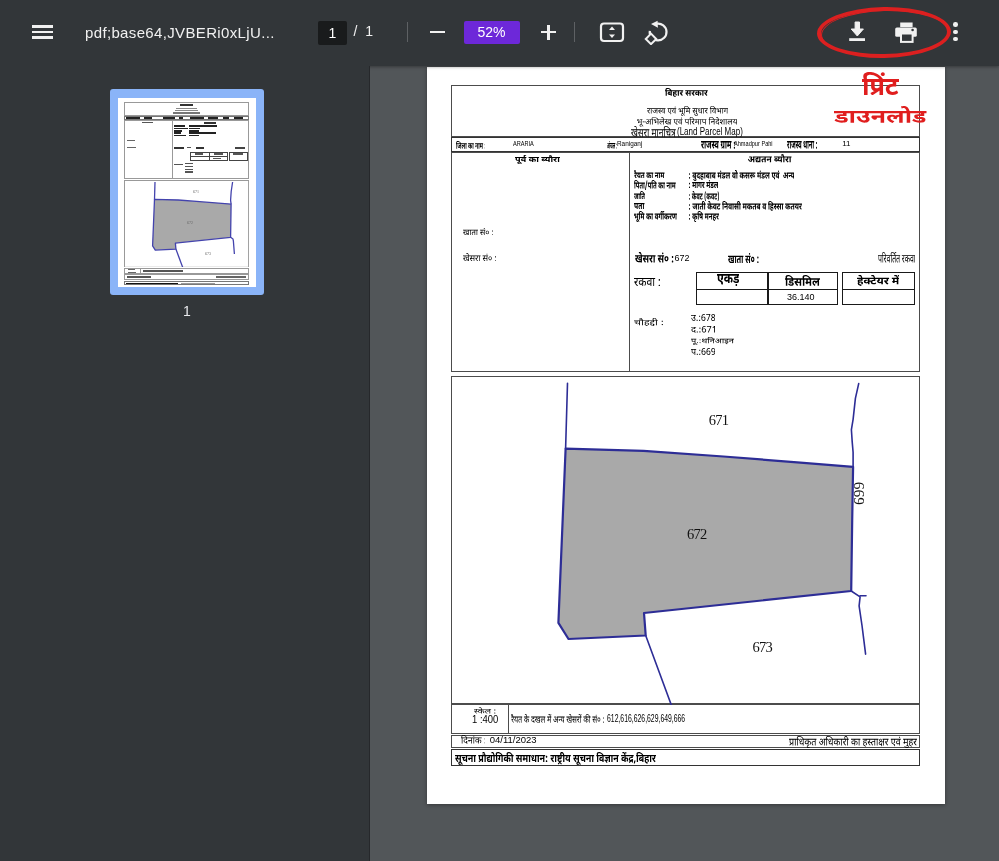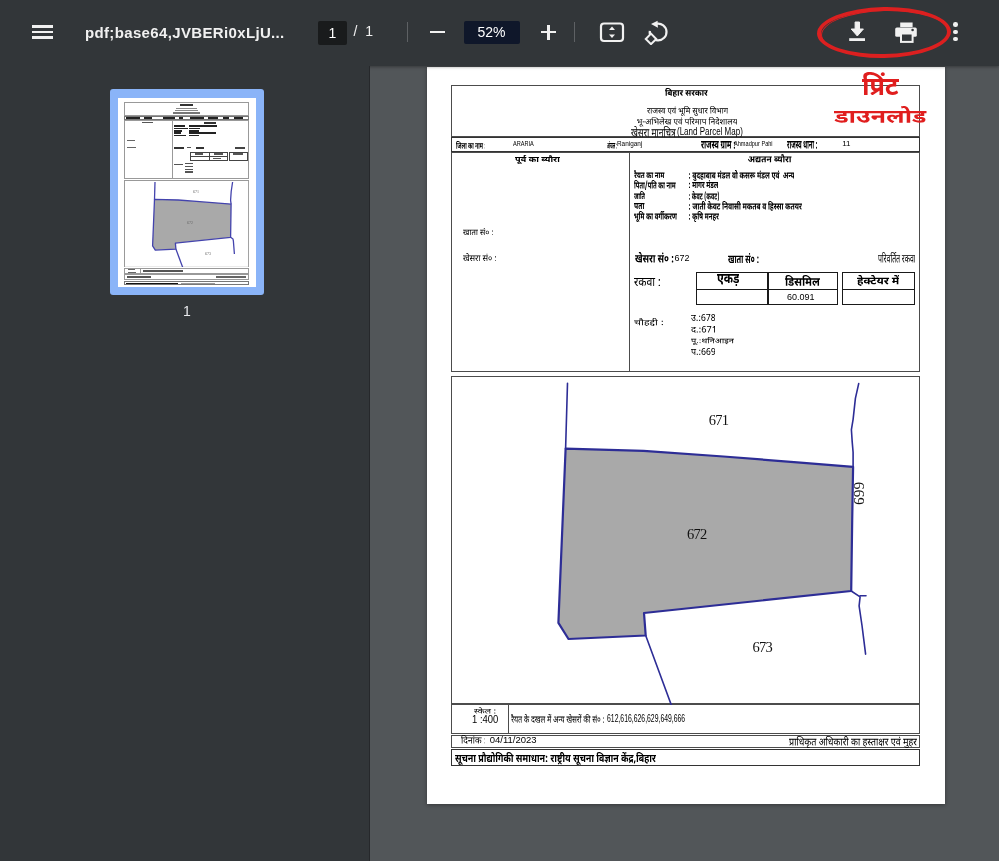--- a/index.html
+++ b/index.html
@@ -122,21 +122,21 @@
     <div class="abs" style="left:415px;top:221.5px;width:72.5px;height:1.6px;background:#1a1a1a"></div>
     <svg style="position:absolute;left:289.8px;top:207.0px" width="22.5" height="12.0" viewBox="10 37 202 83" preserveAspectRatio="none">
       <path d="M 72 49 L 64 49 L 64 62 C 64 65 64 68 63 71 C 62 73 60 75 58 76 C 55 78 53 79 49 80 L 43 69 C 45 68 46 68 47 67 C 48 66 49 65 49 64 C 50 62 50 61 50 59 L 50 49 L 31 49 L 31 66 C 31 68 31 69 31 71 C 31 72 32 73 32 74 C 33 75 34 76 35 77 C 36 77 37 78 39 79 L 51 84 C 54 86 57 88 59 89 C 60 91 62 92 62 94 C 63 96 64 98 64 100 C 64 101 63 103 63 105 C 62 107 61 109 59 111 L 46 106 C 47 105 47 104 48 103 C 48 102 48 101 48 100 C 48 99 48 98 48 97 C 47 96 47 96 46 95 C 44 94 43 93 41 92 L 31 88 C 28 86 25 85 23 83 C 21 81 19 79 18 77 C 17 74 17 71 17 67 L 17 49 L 10 49 L 10 37 L 72 37 Z M 72 49 M 155 49 L 123 49 L 123 67 L 122 64 C 123 62 125 61 127 61 C 129 60 131 60 134 60 C 139 60 143 61 146 64 C 149 67 151 71 151 77 C 151 80 150 83 149 86 C 148 90 146 93 143 97 L 131 90 C 133 88 134 86 135 84 C 136 82 137 79 137 77 C 137 75 136 73 135 72 C 134 71 133 71 131 71 C 129 71 128 71 126 72 C 124 73 123 75 122 76 L 123 74 L 123 100 L 109 100 L 109 81 L 113 84 C 111 85 110 87 108 88 C 106 89 104 89 102 90 C 100 90 98 91 95 91 C 91 91 88 90 84 88 C 81 87 79 85 77 82 C 75 80 74 76 74 72 C 74 67 76 62 80 59 C 84 56 89 55 96 55 C 98 55 100 55 101 55 C 103 55 104 55 106 56 L 105 67 C 104 66 103 66 101 66 C 100 66 99 66 98 66 C 95 66 93 67 91 68 C 89 69 88 71 88 73 C 88 75 89 77 91 78 C 92 79 94 79 96 79 C 99 79 102 78 105 77 C 107 75 109 73 110 71 L 109 79 L 109 49 L 71 49 L 71 37 L 155 37 Z M 155 49 M 186 80 C 184 80 182 80 180 81 C 179 81 177 81 175 82 C 172 80 169 78 166 75 C 164 73 163 70 163 66 C 163 62 164 59 167 57 C 170 55 174 54 179 54 L 189 54 L 189 49 L 153 49 L 153 37 L 212 37 L 212 49 L 203 49 L 203 64 L 182 64 C 180 64 179 64 178 65 C 177 65 177 66 177 67 C 177 68 177 69 177 70 C 178 70 178 71 179 71 C 180 71 182 71 184 70 C 186 70 188 70 190 70 C 196 70 200 71 203 74 C 206 77 208 80 208 84 C 208 87 207 90 205 92 C 204 95 202 97 198 98 C 195 99 191 100 185 100 C 179 100 174 99 169 97 C 164 96 159 93 155 89 L 161 79 C 165 83 169 85 172 87 C 176 89 180 89 184 89 C 187 89 190 89 191 88 C 193 87 193 86 193 85 C 193 83 193 82 192 81 C 191 81 189 80 186 80 Z M 176 113 C 176 111 177 109 178 108 C 180 106 181 106 184 106 C 186 106 187 106 189 108 C 190 109 191 111 191 113 C 191 115 190 117 189 118 C 187 120 186 120 184 120 C 181 120 180 120 178 118 C 177 117 176 115 176 113 Z M 176 113" fill="#000"></path>
     </svg>
     <svg style="position:absolute;left:358.0px;top:208.0px" width="35.0" height="11.0" viewBox="10 10 329 92" preserveAspectRatio="none">
       <path d="M 18 38 C 17 37 16 35 16 33 C 15 31 15 29 15 27 C 15 22 17 18 21 15 C 25 12 31 10 38 10 C 45 10 52 11 58 14 C 64 16 70 19 75 24 C 80 28 84 33 87 38 L 73 38 C 71 35 68 32 65 29 C 61 27 58 25 54 23 C 50 22 46 21 41 21 C 37 21 34 22 32 24 C 30 25 29 28 29 30 C 29 32 29 33 29 34 C 30 36 30 37 31 38 Z M 32 49 L 32 100 L 18 100 L 18 49 L 10 49 L 10 37 L 41 37 L 41 49 Z M 32 49 M 71 80 C 69 80 67 80 65 81 C 64 81 62 81 60 82 C 57 80 54 78 51 75 C 49 73 48 70 48 66 C 48 62 49 59 52 57 C 55 55 59 54 64 54 L 74 54 L 74 49 L 38 49 L 38 37 L 97 37 L 97 49 L 88 49 L 88 64 L 67 64 C 65 64 64 64 63 65 C 62 65 62 66 62 67 C 62 68 62 69 62 70 C 63 70 63 71 64 71 C 65 71 67 71 69 70 C 71 70 72 70 75 70 C 81 70 85 71 88 74 C 91 77 93 80 93 84 C 93 87 92 90 90 92 C 89 95 87 97 83 98 C 80 99 76 100 70 100 C 64 100 59 99 54 97 C 49 96 44 93 40 89 L 46 79 C 50 83 54 85 57 87 C 61 89 65 89 69 89 C 72 89 75 89 76 88 C 78 87 78 86 78 85 C 78 83 78 82 77 81 C 76 81 74 80 71 80 Z M 71 80 M 124 102 C 118 96 114 92 110 87 C 107 83 104 79 102 76 C 101 74 100 73 100 71 C 100 70 99 68 99 67 C 99 65 100 63 101 62 C 102 61 104 60 107 60 C 109 60 112 61 114 62 C 116 64 117 66 119 68 L 111 67 C 114 65 115 64 116 62 C 117 60 118 58 118 55 C 118 53 117 51 117 50 C 116 48 116 46 115 45 L 122 49 L 96 49 L 96 37 L 141 37 L 141 49 L 127 49 L 129 46 C 130 47 131 49 131 51 C 131 52 132 54 132 57 C 132 59 131 62 130 64 C 129 66 128 68 127 69 L 125 71 C 124 72 123 73 121 74 C 120 75 118 76 116 77 L 116 75 C 117 77 119 79 121 81 C 123 83 125 85 127 87 C 129 89 132 91 134 93 Z M 139 78 C 136 78 133 77 130 77 C 127 76 124 75 121 73 L 125 64 C 127 65 130 66 132 66 C 134 66 136 67 139 67 C 142 67 144 66 147 66 C 149 65 152 65 154 64 L 154 75 C 152 76 150 77 147 77 C 145 78 142 78 139 78 Z M 148 100 L 148 49 L 138 49 L 138 37 L 171 37 L 171 49 L 162 49 L 162 100 Z M 148 100 M 178 38 C 177 37 176 35 176 33 C 175 32 175 30 175 27 C 175 22 177 18 181 15 C 186 12 192 10 200 10 C 207 10 215 11 221 14 C 228 16 234 20 239 24 C 245 28 249 33 253 38 L 238 38 C 235 35 232 31 228 29 C 224 27 220 25 216 23 C 211 22 207 21 202 21 C 198 21 194 22 192 24 C 190 25 189 28 189 31 C 189 32 189 33 189 35 C 190 36 191 37 191 38 Z M 192 49 L 192 100 L 178 100 L 178 49 L 170 49 L 170 37 L 201 37 L 201 49 Z M 192 49 M 256 49 L 256 100 L 242 100 L 242 78 L 224 78 L 224 80 C 224 82 224 84 222 86 C 221 87 219 88 217 88 C 216 88 214 87 212 86 C 210 85 209 84 207 82 C 206 81 204 79 204 77 C 203 76 202 74 202 72 C 202 71 203 70 204 68 C 205 67 207 67 210 67 L 210 67 L 210 49 L 199 49 L 199 37 L 266 37 L 266 49 Z M 242 49 L 224 49 L 224 67 L 242 67 Z M 242 49 M 264 49 L 264 37 L 339 37 L 339 49 L 330 49 L 330 100 L 316 100 L 316 64 L 322 69 C 321 69 320 68 319 68 C 318 68 317 68 316 68 C 314 68 313 69 311 70 C 310 71 309 72 308 74 C 307 76 306 79 306 82 L 292 79 C 293 72 296 66 300 63 C 304 59 309 57 315 57 C 317 57 318 57 320 58 C 322 58 323 58 324 58 L 324 60 L 316 59 L 316 49 Z M 298 73 C 297 71 295 70 294 70 C 293 69 291 68 289 68 C 287 68 285 69 283 70 C 282 72 281 74 281 76 C 281 79 283 81 285 84 C 288 86 292 89 297 92 L 290 102 C 283 99 278 95 274 90 C 270 86 268 81 268 75 C 268 69 269 64 273 61 C 276 59 281 57 287 57 C 290 57 293 58 296 59 C 298 60 301 62 303 64 Z M 298 73" fill="#000"></path>
     </svg>
     <svg style="position:absolute;left:429.8px;top:207.5px" width="42.5" height="11.0" viewBox="10 10 371 106" preserveAspectRatio="none">
       <path d="M 24 80 C 21 78 19 76 18 74 C 16 72 15 69 15 67 C 15 63 17 60 20 58 C 23 55 27 54 33 54 L 45 54 L 45 49 L 10 49 L 10 37 L 68 37 L 68 49 L 59 49 L 59 65 L 35 65 C 33 65 31 65 30 66 C 30 67 29 68 29 69 C 29 70 30 71 30 72 C 31 73 32 74 34 75 Z M 45 95 C 46 94 47 93 48 91 C 49 90 49 89 49 88 C 49 86 49 85 47 84 C 46 83 44 83 40 83 C 37 83 34 83 32 85 C 30 86 29 88 29 90 C 29 92 30 94 32 96 C 33 97 36 99 39 100 C 42 102 46 103 51 105 L 46 116 C 39 114 33 112 29 109 C 24 107 21 104 19 101 C 17 98 16 94 16 90 C 16 86 17 83 19 80 C 21 77 24 75 28 74 C 32 72 36 72 41 72 C 46 72 51 73 54 74 C 57 75 59 77 61 80 C 62 82 63 85 63 88 C 63 90 62 93 61 95 C 60 97 58 99 56 101 Z M 45 95 M 46 38 C 45 35 44 32 43 30 C 42 27 41 26 40 25 C 39 23 38 23 37 22 C 36 22 35 21 33 21 C 32 21 31 22 30 22 C 28 22 27 22 26 23 L 22 12 C 24 11 26 11 28 11 C 30 10 32 10 34 10 C 37 10 40 10 42 11 C 44 12 46 14 48 16 C 50 18 51 21 53 24 C 54 28 56 33 58 38 Z M 46 38 M 133 49 L 119 49 L 119 100 L 105 100 L 105 81 L 109 84 C 107 85 106 87 104 88 C 102 89 100 89 98 90 C 96 90 94 91 91 91 C 87 91 84 90 80 88 C 77 87 75 85 73 82 C 71 80 70 76 70 72 C 70 67 72 62 76 59 C 80 56 85 55 92 55 C 94 55 96 55 97 55 C 99 55 100 55 102 56 L 101 67 C 100 66 99 66 97 66 C 96 66 95 66 94 66 C 91 66 89 67 87 68 C 85 69 84 71 84 73 C 84 75 85 77 87 78 C 88 79 90 79 92 79 C 95 79 98 78 101 77 C 103 75 105 73 106 71 L 105 79 L 105 49 L 67 49 L 67 37 L 133 37 Z M 116 80 L 115 68 C 117 66 119 65 121 64 C 123 64 126 63 129 63 L 136 63 L 136 75 L 129 75 C 126 75 125 75 123 75 C 122 75 120 76 119 77 C 118 77 117 78 116 80 Z M 116 80 M 181 49 L 170 49 L 170 67 L 159 67 C 154 67 150 68 147 70 C 145 71 143 74 143 78 C 143 81 145 83 147 85 C 150 87 153 88 156 88 C 159 88 162 87 165 86 C 167 85 170 84 173 82 L 178 92 C 175 95 172 96 168 98 C 165 99 161 100 156 100 C 151 100 146 99 142 97 C 138 95 135 93 133 89 C 131 86 130 82 130 77 C 130 70 132 65 137 62 C 141 58 148 57 156 57 L 160 57 L 156 59 L 156 49 L 126 49 L 126 37 L 181 37 Z M 181 49 M 157 38 C 156 35 155 32 154 30 C 153 27 152 26 151 25 C 150 23 149 23 148 22 C 147 22 146 21 144 21 C 143 21 142 22 141 22 C 139 22 138 22 137 23 L 134 12 C 135 11 137 11 139 11 C 141 10 143 10 145 10 C 148 10 151 10 153 11 C 155 12 157 14 159 16 C 161 18 162 21 164 24 C 165 28 167 33 169 38 Z M 157 38 M 245 37 L 245 49 L 236 49 L 236 100 L 222 100 L 222 78 L 226 82 C 224 84 221 86 218 87 C 216 88 212 89 208 89 C 201 89 195 87 191 82 C 187 78 184 72 182 64 C 187 63 190 62 192 60 C 195 59 196 57 196 55 C 196 53 195 52 194 50 C 193 49 192 48 190 47 L 198 49 L 180 49 L 180 37 Z M 199 49 L 204 45 C 206 47 207 49 208 51 C 209 53 210 55 210 57 C 210 60 209 63 207 65 C 205 67 202 69 198 70 C 199 73 200 74 202 76 C 203 77 206 77 209 77 C 212 77 215 77 217 75 C 220 74 222 72 224 69 L 222 76 L 222 49 Z M 199 49 M 278 49 L 280 46 C 281 47 281 49 282 51 C 282 52 282 55 282 57 C 282 60 282 63 280 66 C 279 69 277 71 274 73 C 271 75 268 76 265 77 L 264 75 C 267 77 269 79 271 81 C 273 83 275 85 278 87 C 280 89 283 91 285 93 L 275 102 C 270 97 265 93 261 89 C 257 85 254 81 252 78 C 250 76 249 74 248 72 C 248 70 247 69 247 67 C 247 65 248 63 249 62 C 251 61 252 60 255 60 C 257 60 259 61 261 62 C 263 63 265 65 267 68 L 260 66 C 263 65 265 63 267 62 C 268 60 268 58 268 55 C 268 53 268 51 268 50 C 267 48 267 47 266 45 L 271 49 L 244 49 L 244 37 L 290 37 L 290 49 Z M 278 49  M 371 49 L 371 100 L 357 100 L 357 78 L 339 78 L 339 80 C 339 82 339 84 337 86 C 336 87 334 88 332 88 C 331 88 329 87 327 86 C 325 85 324 84 322 82 C 321 81 319 79 319 77 C 318 76 317 74 317 72 C 317 71 318 70 319 68 C 320 67 322 67 325 67 L 325 67 L 325 49 L 314 49 L 314 37 L 381 37 L 381 49 Z M 357 49 L 339 49 L 339 67 L 357 67 Z M 357 49 M 366 18 C 366 16 367 14 368 13 C 370 11 371 11 373 11 C 375 11 377 11 378 13 C 380 14 380 16 380 18 C 380 20 380 22 378 23 C 377 24 375 25 373 25 C 371 25 370 24 368 23 C 367 22 366 20 366 18 Z M 358 38 C 357 35 356 32 355 30 C 354 27 353 26 352 25 C 351 23 350 23 349 22 C 348 22 347 21 345 21 C 344 21 343 22 342 22 C 340 22 339 22 338 23 L 334 12 C 336 11 338 11 340 11 C 342 10 344 10 346 10 C 349 10 352 10 354 11 C 356 12 358 14 360 16 C 362 18 363 21 365 24 C 366 28 368 33 370 38 Z M 358 38" fill="#000"></path>
     </svg>
-    <div class="lt" style="left:360px;top:226px;font-size:9px">60.091</div>
+    <div class="lt" style="left:360px;top:226px;font-size:9px">36.140</div>
     <svg style="position:absolute;left:47.3px;top:640.0px" width="21.4" height="6.6" viewBox="10 10 231 91" preserveAspectRatio="none">
       <path d="M 39 101 C 34 96 29 91 25 87 C 22 82 19 78 17 75 C 16 73 15 71 15 70 C 14 68 14 67 14 66 C 14 64 15 63 16 62 C 17 61 18 60 20 60 C 21 60 23 61 25 62 C 26 63 28 65 30 67 L 25 67 C 28 66 30 64 31 61 C 32 59 33 56 33 54 C 33 51 32 49 32 47 C 31 46 31 44 30 43 L 34 45 L 10 45 L 10 37 L 60 37 L 60 45 L 35 45 L 38 43 C 39 45 40 46 40 48 C 41 50 41 52 41 55 C 41 57 40 60 40 62 C 39 64 38 66 36 68 L 36 69 C 35 70 33 71 31 72 C 30 73 27 74 25 75 L 24 74 C 26 76 28 79 30 81 C 32 83 34 86 37 88 C 39 90 42 93 45 96 Z M 50 76 C 47 76 44 75 40 75 C 37 74 34 72 31 71 L 34 65 C 37 66 39 67 42 68 C 44 68 47 69 50 69 C 52 69 53 68 55 68 C 56 68 58 68 60 68 L 60 75 C 58 75 57 75 55 76 C 54 76 52 76 50 76 Z M 50 76 M 127 45 L 95 45 L 95 66 L 93 65 C 95 64 97 62 99 61 C 101 60 104 60 106 60 C 111 60 115 61 118 64 C 120 67 122 71 122 76 C 122 79 121 82 120 86 C 118 89 116 92 113 95 L 106 91 C 108 89 110 86 112 84 C 113 81 114 79 114 76 C 114 73 113 70 112 69 C 110 67 108 67 106 67 C 103 67 101 67 99 69 C 97 70 96 72 94 75 L 95 71 L 95 100 L 87 100 L 87 79 L 88 81 C 87 83 85 84 84 85 C 82 86 81 86 79 87 C 77 88 75 88 72 88 C 69 88 66 87 63 86 C 60 85 58 83 56 80 C 54 77 54 74 54 71 C 54 65 55 61 59 58 C 63 55 68 53 74 53 C 76 53 78 53 79 53 C 81 54 82 54 83 54 L 82 62 C 81 61 80 61 79 61 C 77 61 76 61 74 61 C 70 61 67 61 65 63 C 63 65 62 67 62 71 C 62 74 63 77 65 78 C 67 80 69 81 72 81 C 75 81 78 80 81 78 C 84 77 86 75 87 72 L 87 77 L 87 45 L 49 45 L 49 37 L 127 37 Z M 127 45 M 87 38 C 86 34 84 30 83 27 C 82 25 81 22 80 21 C 79 20 78 19 77 18 C 76 18 75 17 73 17 C 71 17 70 17 68 18 C 67 18 66 18 64 19 L 62 12 C 64 11 65 11 67 11 C 69 10 71 10 72 10 C 75 10 78 10 80 11 C 82 12 84 14 85 16 C 87 18 88 21 90 24 C 91 28 93 32 94 38 Z M 87 38 M 126 45 L 126 37 L 195 37 L 195 45 L 185 45 L 185 100 L 177 100 L 177 62 L 181 65 C 180 64 179 64 178 64 C 177 64 176 64 176 64 C 173 64 171 64 170 65 C 168 66 166 68 165 71 C 164 73 163 76 162 80 L 154 78 C 155 71 157 66 161 62 C 165 59 170 57 176 57 C 177 57 178 57 179 57 C 180 57 181 58 182 58 L 182 60 L 177 58 L 177 45 Z M 159 69 C 158 68 157 66 155 65 C 153 64 151 64 149 64 C 146 64 143 65 141 67 C 139 69 139 71 139 74 C 139 78 140 82 143 85 C 146 88 150 91 156 95 L 152 101 C 145 97 140 93 136 89 C 132 84 130 79 130 73 C 130 68 132 64 135 61 C 139 58 143 57 148 57 C 151 57 154 57 157 58 C 159 60 161 61 163 63 Z M 159 69  M 235 58 C 233 58 231 58 230 57 C 229 56 228 54 228 51 C 228 49 229 47 230 46 C 231 45 233 45 235 45 C 236 45 238 45 239 46 C 240 47 241 49 241 51 C 241 54 240 56 239 57 C 238 58 236 58 235 58 Z M 235 101 C 233 101 231 100 230 99 C 229 98 228 97 228 94 C 228 92 229 90 230 89 C 231 88 233 87 235 87 C 236 87 238 88 239 89 C 240 90 241 92 241 94 C 241 97 240 98 239 99 C 238 100 236 101 235 101 Z M 235 101" fill="#000"></path>
     </svg>
     <div class="lt sx" style="left:44.5px;top:646.5px;font-size:10.5px;transform:scaleX(.9)">1 :400</div>
     <svg style="position:absolute;left:83.6px;top:647.2px" width="93.0" height="9.3" viewBox="7 10 1332 96" preserveAspectRatio="none">
       <path d="M 38 45 L 42 43 C 42 45 43 46 43 48 C 43 50 44 52 44 54 C 44 57 43 61 41 63 C 40 66 38 68 35 70 C 32 72 29 74 26 75 L 26 74 C 28 76 30 79 32 81 C 35 83 37 86 40 88 C 42 91 45 93 48 95 L 42 101 C 37 96 32 92 28 88 C 25 84 21 80 19 76 C 17 74 16 72 15 70 C 15 68 14 67 14 65 C 14 64 15 63 16 62 C 17 61 18 60 20 60 C 21 60 23 61 25 62 C 26 63 28 65 30 67 L 25 66 C 29 65 31 63 33 61 C 35 59 36 56 36 53 C 36 51 35 49 35 47 C 34 45 34 44 33 43 L 38 45 L 10 45 L 10 37 L 52 37 L 52 45 Z M 38 45 M 33 38 C 31 36 29 34 28 32 C 26 31 25 30 23 30 C 22 30 20 29 19 29 C 17 29 16 30 14 30 C 13 30 11 31 10 31 L 7 24 C 9 24 10 23 12 23 C 14 22 15 22 17 22 C 19 22 21 23 22 23 C 24 24 25 25 27 26 C 28 27 30 28 32 30 L 32 30 C 31 26 29 24 28 22 C 26 20 25 19 23 18 C 22 17 20 17 18 17 C 17 17 16 17 15 17 C 14 17 13 18 11 18 L 9 12 C 10 11 12 11 13 10 C 15 10 17 10 18 10 C 21 10 23 10 25 11 C 27 12 29 13 31 16 C 32 18 34 20 35 24 C 37 28 39 32 40 38 Z M 33 38 M 110 37 L 110 45 L 100 45 L 100 100 L 92 100 L 92 78 L 94 81 C 92 82 90 84 88 85 C 85 86 82 86 78 86 C 72 86 66 85 63 81 C 59 77 56 71 54 64 C 59 63 63 62 65 60 C 68 58 69 56 69 54 C 69 52 68 50 67 48 C 66 46 64 44 63 43 L 67 45 L 51 45 L 51 37 Z M 68 45 L 71 42 C 73 44 75 46 75 48 C 76 50 77 52 77 55 C 77 58 76 61 74 63 C 72 66 69 68 64 69 C 65 72 67 75 69 77 C 71 78 74 79 78 79 C 81 79 84 78 87 77 C 90 75 92 73 94 71 L 92 76 L 92 45 Z M 68 45 M 157 45 L 157 100 L 149 100 L 149 67 L 135 67 C 131 67 128 68 125 69 C 123 70 122 73 122 77 C 122 80 123 83 125 86 C 127 89 130 92 134 96 L 128 101 C 123 96 120 92 117 88 C 115 84 114 80 114 76 C 114 70 115 66 119 64 C 123 61 128 60 134 60 L 149 60 L 149 45 L 109 45 L 109 37 L 167 37 L 167 45 Z M 157 45  M 270 45 L 238 45 L 238 66 L 236 65 C 238 64 240 62 242 61 C 244 60 247 60 250 60 C 254 60 258 61 261 64 C 263 67 265 71 265 76 C 265 79 264 82 263 86 C 261 89 259 92 256 95 L 249 91 C 251 89 253 86 255 84 C 256 81 257 79 257 76 C 257 73 256 70 254 69 C 253 67 251 67 249 67 C 246 67 244 67 242 69 C 240 70 239 72 238 75 L 238 71 L 238 100 L 230 100 L 230 79 L 231 81 C 230 83 228 84 227 85 C 225 86 224 86 222 87 C 220 88 218 88 215 88 C 212 88 209 87 206 86 C 203 85 201 83 199 80 C 197 77 197 74 197 71 C 197 65 198 61 202 58 C 206 55 211 53 217 53 C 219 53 221 53 222 53 C 224 54 225 54 226 54 L 226 62 C 224 61 223 61 222 61 C 220 61 219 61 217 61 C 213 61 210 61 208 63 C 206 65 205 67 205 71 C 205 74 206 77 208 78 C 210 80 212 81 215 81 C 218 81 221 80 224 78 C 227 77 229 75 230 72 L 230 77 L 230 45 L 192 45 L 192 37 L 270 37 Z M 270 45 M 230 38 C 229 34 227 30 226 27 C 225 25 224 22 223 21 C 222 20 221 19 220 18 C 219 18 218 17 216 17 C 214 17 213 17 212 18 C 210 18 209 18 208 19 L 205 12 C 207 11 208 11 210 11 C 212 10 214 10 215 10 C 218 10 221 10 223 11 C 225 12 227 14 228 16 C 230 18 231 21 233 24 C 234 28 236 32 238 38 Z M 230 38  M 336 106 C 335 103 334 100 333 98 C 332 95 331 92 330 90 L 329 86 C 328 85 328 84 328 83 C 328 82 327 81 327 80 C 327 78 328 77 329 76 C 330 74 332 74 334 74 C 337 74 339 75 340 76 C 342 78 343 80 343 82 C 343 83 342 85 341 87 C 340 88 338 89 336 90 L 334 90 C 333 91 331 91 330 92 C 328 92 327 92 324 92 C 321 92 318 92 316 91 C 313 90 310 89 308 88 C 306 86 304 84 302 81 C 301 79 300 76 300 72 C 300 66 302 62 307 59 C 311 56 317 54 325 54 L 332 54 L 330 58 L 330 45 L 295 45 L 295 37 L 349 37 L 349 45 L 338 45 L 338 61 L 326 61 C 320 61 316 62 313 64 C 310 66 308 69 308 73 C 308 76 310 79 313 82 C 316 84 319 85 324 85 C 325 85 327 85 328 85 C 329 84 331 84 332 83 L 337 88 C 338 91 339 93 340 95 C 341 97 342 100 344 103 Z M 336 106 M 374 45 L 376 44 C 376 45 377 46 377 48 C 378 50 378 52 378 54 C 378 59 377 64 374 67 C 372 71 368 73 363 76 L 364 75 C 366 79 369 82 372 84 C 375 87 378 88 382 90 C 386 91 390 92 395 92 C 399 92 403 91 406 90 C 410 89 413 88 416 86 L 417 92 C 414 94 411 96 408 97 C 404 98 400 99 395 99 C 389 99 385 98 380 97 C 376 95 372 93 369 91 C 365 88 362 85 360 82 C 357 79 356 76 354 73 C 353 71 352 68 352 66 C 352 64 353 63 354 62 C 355 61 356 60 358 60 C 359 60 361 61 362 62 C 364 63 365 65 367 67 L 363 67 C 365 66 366 65 367 64 C 368 62 369 61 369 59 C 370 57 370 56 370 54 C 370 52 370 50 369 48 C 369 46 368 45 367 43 L 370 45 L 348 45 L 348 37 L 398 37 L 398 45 Z M 421 45 L 421 100 L 413 100 L 413 45 L 394 45 L 394 37 L 431 37 L 431 45 Z M 415 79 C 413 80 411 81 409 82 C 407 83 404 83 402 83 C 398 83 395 82 392 81 C 389 80 387 78 386 76 C 384 73 384 71 384 67 C 384 63 385 59 388 56 C 391 54 396 52 401 52 C 403 52 404 52 406 53 C 407 53 408 53 410 53 L 409 60 C 408 60 407 60 406 59 C 404 59 403 59 402 59 C 399 59 396 60 394 61 C 393 63 392 65 392 68 C 392 71 393 73 394 74 C 396 75 399 76 401 76 C 404 76 407 75 410 74 C 412 73 414 71 415 69 Z M 415 79 M 430 45 L 430 37 L 499 37 L 499 45 L 489 45 L 489 100 L 481 100 L 481 62 L 485 65 C 484 64 483 64 482 64 C 481 64 480 64 480 64 C 477 64 475 64 474 65 C 472 66 470 68 469 71 C 468 73 467 76 466 80 L 458 78 C 459 71 461 66 465 62 C 469 59 474 57 480 57 C 481 57 482 57 483 57 C 484 57 485 58 486 58 L 486 60 L 481 58 L 481 45 Z M 463 69 C 462 68 461 66 459 65 C 457 64 455 64 453 64 C 450 64 447 65 445 67 C 443 69 443 71 443 74 C 443 78 444 82 447 85 C 450 88 454 91 460 95 L 456 101 C 449 97 444 93 440 89 C 436 84 434 79 434 73 C 434 68 436 64 439 61 C 443 58 447 57 452 57 C 455 57 458 57 461 58 C 463 60 465 61 467 63 Z M 463 69  M 575 45 L 575 100 L 567 100 L 567 75 L 545 75 L 545 78 C 545 81 544 82 543 83 C 542 84 541 85 540 85 C 539 85 537 84 536 83 C 534 82 533 81 532 80 C 531 79 530 77 529 76 C 528 74 528 73 528 72 C 528 71 528 70 529 69 C 530 68 532 68 534 68 L 537 68 L 537 45 L 524 45 L 524 37 L 585 37 L 585 45 Z M 567 45 L 545 45 L 545 68 L 567 68 Z M 567 45 M 573 17 C 573 16 573 14 574 13 C 575 12 577 12 578 12 C 580 12 581 12 582 13 C 583 14 584 16 584 17 C 584 19 583 20 582 22 C 581 23 580 23 578 23 C 577 23 575 23 574 22 C 573 20 573 19 573 17 Z M 567 38 C 566 34 564 30 563 27 C 562 25 561 22 560 21 C 559 20 558 19 557 18 C 556 18 555 17 553 17 C 551 17 550 17 548 18 C 547 18 546 18 544 19 L 542 12 C 544 11 545 11 547 11 C 549 10 551 10 552 10 C 555 10 558 10 560 11 C 562 12 564 14 565 16 C 567 18 568 21 570 24 C 571 28 573 32 574 38 Z M 567 38  M 678 45 L 678 100 L 669 100 L 669 45 L 662 45 L 662 37 L 688 37 L 688 45 Z M 640 36 C 644 36 647 37 649 38 C 652 40 653 41 654 44 C 655 46 656 48 656 51 C 656 55 654 59 651 62 C 647 65 642 67 634 68 L 632 61 C 636 60 640 59 642 58 C 644 58 646 57 647 55 C 647 54 648 52 648 51 C 648 48 647 47 646 45 C 644 44 642 44 640 44 C 637 44 635 44 633 45 C 631 45 629 46 626 48 L 624 41 C 626 39 629 38 631 37 C 634 37 637 36 640 36 Z M 658 78 C 658 83 656 87 653 89 C 650 92 645 93 640 93 C 636 93 633 93 630 91 C 627 89 624 86 621 82 C 618 78 616 72 613 65 L 620 62 C 623 70 626 76 629 80 C 632 84 635 86 640 86 C 643 86 645 85 647 84 C 649 82 650 80 650 77 C 650 74 649 72 646 69 C 644 67 642 65 639 64 L 644 63 L 648 62 C 649 63 650 63 651 65 C 652 66 653 67 654 68 L 655 70 C 656 71 656 72 657 74 C 657 75 658 76 658 78 Z M 660 64 C 662 64 664 64 667 64 C 670 63 672 62 675 61 L 675 69 C 673 70 671 71 668 71 C 666 71 664 72 661 72 C 659 72 658 71 656 71 C 654 71 652 70 650 70 L 648 64 L 648 63 C 650 63 652 64 654 64 C 656 64 658 64 660 64 Z M 660 64 M 701 81 C 700 81 699 80 697 80 C 696 79 695 78 694 76 C 692 75 692 74 691 72 C 690 71 690 69 690 68 C 690 66 690 65 691 64 C 692 63 694 63 696 63 L 726 63 L 726 70 L 706 70 L 706 75 C 706 77 706 78 705 79 C 704 80 703 81 701 81 Z M 686 45 L 686 37 L 722 37 L 722 45 Z M 686 45 M 775 37 L 775 45 L 765 45 L 765 100 L 757 100 L 757 78 L 759 81 C 757 82 755 84 753 85 C 750 86 747 86 743 86 C 737 86 731 85 728 81 C 724 77 721 71 719 64 C 724 63 728 62 730 60 C 733 58 734 56 734 54 C 734 52 733 50 732 48 C 731 46 729 44 728 43 L 732 45 L 716 45 L 716 37 Z M 734 45 L 736 42 C 738 44 740 46 740 48 C 741 50 742 52 742 55 C 742 58 741 61 739 63 C 737 66 734 68 729 69 C 730 72 732 75 734 77 C 736 78 739 79 743 79 C 746 79 749 78 752 77 C 755 75 757 73 758 71 L 757 76 L 757 45 Z M 734 45  M 826 45 L 828 44 C 828 45 829 46 829 48 C 830 50 830 52 830 54 C 830 59 829 64 826 67 C 824 71 820 73 815 76 L 816 75 C 818 79 821 82 824 84 C 827 87 830 88 834 90 C 838 91 842 92 847 92 C 851 92 855 91 858 90 C 862 89 865 88 868 86 L 869 92 C 866 94 863 96 860 97 C 856 98 852 99 847 99 C 841 99 837 98 832 97 C 828 95 824 93 821 91 C 817 88 814 85 812 82 C 809 79 808 76 806 73 C 805 71 804 68 804 66 C 804 64 805 63 806 62 C 807 61 808 60 810 60 C 811 60 813 61 814 62 C 816 63 817 65 819 67 L 815 67 C 817 66 818 65 819 64 C 820 62 821 61 821 59 C 822 57 822 56 822 54 C 822 52 822 50 821 48 C 821 46 820 45 819 43 L 822 45 L 800 45 L 800 37 L 850 37 L 850 45 Z M 873 45 L 873 100 L 865 100 L 865 45 L 846 45 L 846 37 L 883 37 L 883 45 Z M 867 79 C 865 80 863 81 861 82 C 859 83 856 83 854 83 C 850 83 847 82 844 81 C 841 80 839 78 838 76 C 836 73 836 71 836 67 C 836 63 837 59 840 56 C 843 54 848 52 853 52 C 855 52 856 52 858 53 C 859 53 860 53 862 53 L 861 60 C 860 60 859 60 858 59 C 856 59 855 59 854 59 C 851 59 848 60 846 61 C 845 63 844 65 844 68 C 844 71 845 73 846 74 C 848 75 851 76 853 76 C 856 76 859 75 862 74 C 864 73 866 71 867 69 Z M 867 79 M 865 38 C 864 34 862 30 861 27 C 860 25 859 22 858 21 C 857 20 856 19 855 18 C 854 18 853 17 851 17 C 849 17 848 17 846 18 C 845 18 844 18 842 19 L 840 12 C 842 11 843 11 845 11 C 847 10 849 10 850 10 C 853 10 856 10 858 11 C 860 12 862 14 863 16 C 865 18 866 21 868 24 C 869 28 871 32 872 38 Z M 865 38 M 911 101 C 906 96 901 91 897 87 C 894 82 891 78 889 75 C 888 73 887 71 887 70 C 886 68 886 67 886 66 C 886 64 887 63 888 62 C 889 61 890 60 892 60 C 893 60 895 61 897 62 C 898 63 900 65 902 67 L 897 67 C 900 66 902 64 903 61 C 904 59 905 56 905 54 C 905 51 904 49 904 47 C 903 46 903 44 902 43 L 906 45 L 882 45 L 882 37 L 924 37 L 924 45 L 907 45 L 910 43 C 911 45 912 46 912 48 C 913 50 913 52 913 55 C 913 57 912 60 912 62 C 911 64 910 66 908 68 L 908 69 C 907 70 905 71 903 72 C 902 73 899 74 897 75 L 896 74 C 898 76 900 79 902 81 C 904 83 906 86 909 88 C 911 90 914 93 917 96 Z M 922 75 C 919 75 916 75 913 74 C 910 74 907 73 904 71 L 907 65 C 910 66 912 67 914 67 C 917 68 919 68 922 68 C 925 68 927 68 930 67 C 932 67 935 66 937 65 L 937 72 C 935 73 933 74 930 75 C 927 75 925 75 922 75 Z M 933 100 L 933 45 L 922 45 L 922 37 L 951 37 L 951 45 L 941 45 L 941 100 Z M 933 100 M 978 45 L 982 43 C 982 45 983 46 983 48 C 983 50 984 52 984 54 C 984 57 983 61 981 63 C 980 66 978 68 975 70 C 972 72 969 74 966 75 L 966 74 C 968 76 970 79 972 81 C 975 83 977 86 980 88 C 982 91 985 93 988 95 L 982 101 C 977 96 972 92 968 88 C 965 84 961 80 959 76 C 957 74 956 72 955 70 C 955 68 954 67 954 65 C 954 64 955 63 956 62 C 957 61 958 60 960 60 C 961 60 963 61 965 62 C 966 63 968 65 970 67 L 965 66 C 969 65 971 63 973 61 C 975 59 976 56 976 53 C 976 51 975 49 975 47 C 974 45 974 44 973 43 L 978 45 L 950 45 L 950 37 L 992 37 L 992 45 Z M 978 45 M 1008 45 L 1008 100 L 1000 100 L 1000 45 L 991 45 L 991 37 L 1018 37 L 1018 45 Z M 1008 45 M 1006 17 C 1006 16 1006 14 1007 13 C 1008 12 1010 12 1011 12 C 1013 12 1014 12 1015 13 C 1016 14 1017 16 1017 17 C 1017 19 1016 20 1015 22 C 1014 23 1013 23 1011 23 C 1010 23 1008 23 1007 22 C 1006 20 1006 19 1006 17 Z M 1000 38 C 999 34 997 30 996 27 C 995 25 994 22 993 21 C 992 20 991 19 990 18 C 989 18 988 17 986 17 C 984 17 983 17 982 18 C 980 18 979 18 978 19 L 975 12 C 977 11 978 11 980 11 C 982 10 984 10 985 10 C 988 10 991 10 993 11 C 995 12 997 14 998 16 C 1000 18 1001 21 1003 24 C 1004 28 1006 32 1008 38 Z M 1000 38  M 1121 45 L 1089 45 L 1089 66 L 1087 65 C 1089 64 1091 62 1093 61 C 1095 60 1098 60 1100 60 C 1105 60 1109 61 1112 64 C 1114 67 1116 71 1116 76 C 1116 79 1115 82 1114 86 C 1112 89 1110 92 1107 95 L 1100 91 C 1102 89 1104 86 1106 84 C 1107 81 1108 79 1108 76 C 1108 73 1107 70 1106 69 C 1104 67 1102 67 1100 67 C 1097 67 1095 67 1093 69 C 1091 70 1090 72 1088 75 L 1089 71 L 1089 100 L 1081 100 L 1081 79 L 1082 81 C 1081 83 1079 84 1078 85 C 1076 86 1075 86 1073 87 C 1071 88 1069 88 1066 88 C 1063 88 1060 87 1057 86 C 1054 85 1052 83 1050 80 C 1048 77 1048 74 1048 71 C 1048 65 1049 61 1053 58 C 1057 55 1062 53 1068 53 C 1070 53 1072 53 1073 53 C 1075 54 1076 54 1077 54 L 1076 62 C 1075 61 1074 61 1073 61 C 1071 61 1070 61 1068 61 C 1064 61 1061 61 1059 63 C 1057 65 1056 67 1056 71 C 1056 74 1057 77 1059 78 C 1061 80 1063 81 1066 81 C 1069 81 1072 80 1075 78 C 1078 77 1080 75 1081 72 L 1081 77 L 1081 45 L 1043 45 L 1043 37 L 1121 37 Z M 1121 45 M 1129 38 C 1126 33 1123 30 1120 26 C 1116 23 1113 21 1110 20 C 1106 18 1103 17 1099 17 C 1095 17 1091 18 1089 20 C 1086 22 1085 25 1085 28 C 1085 30 1085 32 1086 34 C 1087 35 1088 37 1089 38 L 1080 38 C 1079 36 1078 35 1078 33 C 1077 31 1077 29 1077 27 C 1077 22 1079 18 1083 15 C 1086 12 1091 10 1098 10 C 1102 10 1106 11 1110 12 C 1113 13 1117 15 1120 17 C 1123 20 1126 23 1129 26 C 1132 30 1135 34 1137 38 Z M 1137 45 L 1137 100 L 1129 100 L 1129 45 L 1120 45 L 1120 37 L 1147 37 L 1147 45 Z M 1137 45  M 1201 101 C 1196 96 1191 91 1187 87 C 1184 82 1181 78 1179 75 C 1178 73 1177 71 1177 70 C 1176 68 1176 67 1176 66 C 1176 64 1177 63 1178 62 C 1179 61 1180 60 1182 60 C 1183 60 1185 61 1187 62 C 1188 63 1190 65 1192 67 L 1187 67 C 1190 66 1192 64 1193 61 C 1194 59 1195 56 1195 54 C 1195 51 1194 49 1194 47 C 1193 46 1193 44 1192 43 L 1196 45 L 1172 45 L 1172 37 L 1214 37 L 1214 45 L 1197 45 L 1200 43 C 1201 45 1202 46 1202 48 C 1203 50 1203 52 1203 55 C 1203 57 1202 60 1202 62 C 1201 64 1200 66 1198 68 L 1198 69 C 1197 70 1195 71 1193 72 C 1192 73 1189 74 1187 75 L 1186 74 C 1188 76 1190 79 1192 81 C 1194 83 1196 86 1199 88 C 1201 90 1204 93 1207 96 Z M 1212 75 C 1209 75 1206 75 1203 74 C 1200 74 1197 73 1194 71 L 1197 65 C 1200 66 1202 67 1204 67 C 1207 68 1209 68 1212 68 C 1215 68 1217 68 1220 67 C 1222 67 1225 66 1227 65 L 1227 72 C 1225 73 1223 74 1220 75 C 1217 75 1215 75 1212 75 Z M 1223 100 L 1223 45 L 1212 45 L 1212 37 L 1241 37 L 1241 45 L 1231 45 L 1231 100 Z M 1223 100 M 1222 22 C 1222 21 1222 19 1223 18 C 1224 17 1226 17 1227 17 C 1229 17 1230 17 1231 18 C 1232 19 1232 21 1232 22 C 1232 24 1232 25 1231 27 C 1230 28 1229 28 1227 28 C 1226 28 1224 28 1223 27 C 1222 25 1222 24 1222 22 Z M 1222 22 M 1266 87 C 1262 87 1259 86 1256 85 C 1253 83 1250 81 1249 78 C 1247 75 1246 71 1246 67 C 1246 63 1247 59 1248 56 C 1250 53 1252 51 1255 50 C 1258 48 1262 47 1266 47 C 1270 47 1274 48 1277 50 C 1280 51 1282 54 1284 57 C 1285 60 1286 63 1286 68 C 1286 72 1285 75 1284 78 C 1282 81 1280 83 1277 85 C 1274 86 1270 87 1266 87 Z M 1266 80 C 1270 80 1273 79 1275 77 C 1277 74 1278 71 1278 67 C 1278 63 1277 60 1275 58 C 1273 55 1270 54 1266 54 C 1262 54 1259 55 1257 58 C 1255 60 1254 63 1254 67 C 1254 72 1255 75 1258 77 C 1260 79 1263 80 1266 80 Z M 1266 80  M 1333 58 C 1331 58 1329 58 1328 57 C 1327 56 1326 54 1326 51 C 1326 49 1327 47 1328 46 C 1329 45 1331 45 1333 45 C 1334 45 1336 45 1337 46 C 1338 47 1339 49 1339 51 C 1339 54 1338 56 1337 57 C 1336 58 1334 58 1333 58 Z M 1333 101 C 1331 101 1329 100 1328 99 C 1327 98 1326 97 1326 94 C 1326 92 1327 90 1328 89 C 1329 88 1331 87 1333 87 C 1334 87 1336 88 1337 89 C 1338 90 1339 92 1339 94 C 1339 97 1338 98 1337 99 C 1336 100 1334 101 1333 101 Z M 1333 101" fill="#000"></path>
     </svg>
     <div class="lt sx" style="left:179.8px;top:647.4px;font-size:10.3px;transform:scaleX(.666)">612,616,626,629,649,666</div>
     <svg style="position:absolute;left:33.8px;top:668.3px" width="24.7" height="9.0" viewBox="10 10 285 96" preserveAspectRatio="none">
       <path d="M 19 38 C 18 36 17 34 16 33 C 16 31 15 29 15 27 C 15 21 17 17 21 14 C 25 11 30 10 36 10 C 42 10 48 11 54 13 C 59 16 64 19 68 23 C 73 27 77 32 80 38 L 72 38 C 69 34 66 30 62 27 C 59 24 55 21 50 20 C 46 18 42 17 37 17 C 33 17 30 18 27 20 C 25 22 23 25 23 28 C 23 30 24 32 24 33 C 25 35 26 37 27 38 Z M 27 45 L 27 100 L 19 100 L 19 45 L 10 45 L 10 37 L 37 37 L 37 45 Z M 27 45 M 77 106 C 76 103 75 100 74 98 C 73 95 72 92 71 90 L 70 86 C 69 85 69 84 69 83 C 69 82 68 81 68 80 C 68 78 69 77 70 76 C 71 74 73 74 75 74 C 78 74 80 75 81 76 C 83 78 84 80 84 82 C 84 83 83 85 82 87 C 81 88 79 89 77 90 L 76 90 C 74 91 72 91 71 92 C 69 92 68 92 65 92 C 62 92 59 92 57 91 C 54 90 51 89 49 88 C 47 86 45 84 43 81 C 42 79 41 76 41 72 C 41 66 43 62 48 59 C 52 56 58 54 66 54 L 73 54 L 71 58 L 71 45 L 36 45 L 36 37 L 90 37 L 90 45 L 80 45 L 80 61 L 67 61 C 61 61 57 62 54 64 C 51 66 49 69 49 73 C 49 76 51 79 54 82 C 57 84 60 85 65 85 C 66 85 68 85 69 85 C 70 84 72 84 73 83 L 78 88 C 79 91 80 93 81 95 C 82 97 83 100 85 103 Z M 77 106 M 89 37 L 146 37 L 146 45 L 136 45 L 136 100 L 128 100 L 128 70 L 109 70 L 109 75 C 109 77 109 78 108 79 C 107 80 106 81 104 81 C 103 81 102 80 100 80 C 99 79 98 78 97 76 C 95 75 95 74 94 72 C 93 71 93 69 93 68 C 93 66 93 65 94 64 C 95 63 97 63 99 63 L 128 63 L 128 45 L 89 45 Z M 89 37 M 162 45 L 162 100 L 154 100 L 154 45 L 145 45 L 145 37 L 172 37 L 172 45 Z M 162 45 M 152 22 C 152 21 153 19 154 18 C 155 17 157 17 158 17 C 160 17 161 17 162 18 C 163 19 164 21 164 22 C 164 24 163 25 162 27 C 161 28 160 28 158 28 C 157 28 155 28 154 27 C 153 25 152 24 152 22 Z M 152 22 M 249 45 L 217 45 L 217 66 L 215 65 C 217 64 219 62 221 61 C 223 60 226 60 228 60 C 233 60 237 61 240 64 C 242 67 244 71 244 76 C 244 79 243 82 242 86 C 240 89 238 92 235 95 L 228 91 C 230 89 232 86 234 84 C 235 81 236 79 236 76 C 236 73 235 70 234 69 C 232 67 230 67 228 67 C 225 67 223 67 221 69 C 219 70 218 72 216 75 L 217 71 L 217 100 L 209 100 L 209 79 L 210 81 C 209 83 207 84 206 85 C 204 86 203 86 201 87 C 199 88 197 88 194 88 C 191 88 188 87 185 86 C 182 85 180 83 178 80 C 176 77 176 74 176 71 C 176 65 177 61 181 58 C 185 55 190 53 196 53 C 198 53 200 53 201 53 C 203 54 204 54 205 54 L 204 62 C 203 61 202 61 201 61 C 199 61 198 61 196 61 C 192 61 189 61 187 63 C 185 65 184 67 184 71 C 184 74 185 77 187 78 C 189 80 191 81 194 81 C 197 81 200 80 203 78 C 206 77 208 75 209 72 L 209 77 L 209 45 L 171 45 L 171 37 L 249 37 Z M 249 45  M 289 58 C 287 58 285 58 284 57 C 283 56 282 54 282 51 C 282 49 283 47 284 46 C 285 45 287 45 289 45 C 290 45 292 45 293 46 C 294 47 295 49 295 51 C 295 54 294 56 293 57 C 292 58 290 58 289 58 Z M 289 101 C 287 101 285 100 284 99 C 283 98 282 97 282 94 C 282 92 283 90 284 89 C 285 88 287 87 289 87 C 290 87 292 88 293 89 C 294 90 295 92 295 94 C 295 97 294 98 293 99 C 292 100 290 101 289 101 Z M 289 101" fill="#000"></path>
@@ -168,26 +168,26 @@
 <svg style="position:absolute;left:862.0px;top:71.5px" width="37.0" height="23.5" viewBox="10 10 146 92" preserveAspectRatio="none">
     <path d="M 18 38 C 17 37 16 35 16 33 C 15 32 15 30 15 27 C 15 22 17 18 21 15 C 26 12 32 10 40 10 C 47 10 55 11 61 14 C 68 16 74 20 79 24 C 85 28 89 33 93 38 L 78 38 C 75 35 72 31 68 29 C 64 27 60 25 56 23 C 51 22 47 21 42 21 C 38 21 34 22 32 24 C 30 25 29 28 29 31 C 29 32 29 33 29 35 C 30 36 31 37 31 38 Z M 32 49 L 32 100 L 18 100 L 18 49 L 10 49 L 10 37 L 41 37 L 41 49 Z M 84 19 C 84 16 85 15 87 13 C 88 12 90 11 92 11 C 94 11 96 12 98 13 C 99 15 100 16 100 19 C 100 21 99 23 98 24 C 96 26 94 26 92 26 C 90 26 88 26 87 24 C 85 23 84 21 84 19 Z M 84 19 M 43 92 L 69 79 L 83 80 L 50 102 Z M 93 49 L 93 100 L 79 100 L 79 76 L 83 80 C 81 82 78 83 76 84 C 73 85 70 86 67 86 C 62 86 58 85 55 83 C 52 82 49 79 48 76 C 46 73 46 69 46 65 L 46 49 L 39 49 L 39 37 L 102 37 L 102 49 Z M 79 49 L 60 49 L 60 64 C 60 67 60 69 60 70 C 61 72 62 73 63 73 C 64 74 66 74 68 74 C 70 74 73 74 75 72 C 78 70 80 69 81 67 L 79 75 Z M 79 49  M 156 49 L 145 49 L 145 67 L 134 67 C 129 67 125 68 122 70 C 120 71 118 74 118 78 C 118 81 120 83 122 85 C 125 87 128 88 131 88 C 134 88 137 87 140 86 C 142 85 145 84 148 82 L 153 92 C 150 95 147 96 143 98 C 140 99 136 100 131 100 C 126 100 121 99 117 97 C 113 95 110 93 108 89 C 106 86 104 82 104 77 C 104 70 107 65 112 62 C 116 58 123 57 131 57 L 135 57 L 131 59 L 131 49 L 101 49 L 101 37 L 156 37 Z M 156 49" fill="#e01e1e"></path>
   </svg>
 <svg style="position:absolute;left:834.0px;top:106.4px" width="92.5" height="17.0" viewBox="9 10 369 92" preserveAspectRatio="none">
     <path d="M 42 80 C 40 80 38 80 36 81 C 35 81 33 81 31 82 C 28 80 25 78 22 75 C 20 73 19 70 19 66 C 19 62 20 59 23 57 C 26 55 30 54 35 54 L 45 54 L 45 49 L 9 49 L 9 37 L 68 37 L 68 49 L 59 49 L 59 64 L 38 64 C 36 64 35 64 34 65 C 33 65 33 66 33 67 C 33 68 33 69 33 70 C 34 70 34 71 35 71 C 36 71 38 71 40 70 C 42 70 44 70 46 70 C 52 70 56 71 59 74 C 62 77 64 80 64 84 C 64 87 63 90 61 92 C 60 95 58 97 54 98 C 51 99 47 100 41 100 C 35 100 30 99 25 97 C 20 96 15 93 11 89 L 17 79 C 21 83 25 85 28 87 C 32 89 36 89 40 89 C 43 89 46 89 47 88 C 49 87 49 86 49 85 C 49 83 49 82 48 81 C 47 81 45 80 42 80 Z M 42 80 M 89 49 L 89 100 L 75 100 L 75 49 L 67 49 L 67 37 L 98 37 L 98 49 Z M 89 49 M 96 37 L 156 37 L 156 49 L 96 49 Z M 143 46 C 145 47 146 49 147 50 C 148 52 148 54 148 56 C 148 59 147 62 145 65 C 143 67 140 69 136 70 C 133 72 128 73 123 73 L 121 62 C 125 62 129 61 131 60 C 133 59 134 57 134 55 C 134 53 134 51 132 50 C 131 48 130 47 128 46 Z M 142 66 C 145 68 147 71 149 74 C 150 77 151 79 151 83 C 151 88 149 92 145 95 C 142 98 137 100 131 100 C 127 100 124 99 121 98 C 118 97 115 95 112 93 C 110 91 107 88 105 84 C 103 80 101 75 99 69 L 110 64 C 112 70 114 74 116 78 C 117 81 119 84 122 86 C 124 87 126 88 129 88 C 131 88 133 87 135 86 C 136 85 137 83 137 81 C 137 79 136 76 135 75 C 134 73 132 71 130 70 Z M 142 66 M 155 37 L 218 37 L 218 49 L 209 49 L 209 100 L 195 100 L 195 73 L 180 73 L 180 76 C 180 79 179 81 178 82 C 177 84 175 84 173 84 C 171 84 170 84 168 83 C 166 82 165 81 163 79 C 162 77 160 76 159 74 C 159 72 158 70 158 69 C 158 67 159 65 160 64 C 161 63 163 62 166 62 L 195 62 L 195 49 L 155 49 Z M 155 37 M 217 49 L 217 37 L 292 37 L 292 49 L 283 49 L 283 100 L 269 100 L 269 64 L 276 69 C 274 69 273 68 272 68 C 271 68 270 68 269 68 C 267 68 266 69 264 70 C 263 71 262 72 261 74 C 260 76 259 79 259 82 L 245 79 C 246 72 249 66 253 63 C 257 59 262 57 268 57 C 270 57 271 57 273 58 C 275 58 276 58 277 58 L 277 60 L 269 59 L 269 49 Z M 251 73 C 250 71 248 70 247 70 C 246 69 244 68 242 68 C 240 68 238 69 236 70 C 235 72 234 74 234 76 C 234 79 236 81 238 84 C 241 86 245 89 250 92 L 243 102 C 236 99 231 95 227 90 C 223 86 221 81 221 75 C 221 69 222 64 226 61 C 229 59 234 57 240 57 C 243 57 246 58 249 59 C 251 60 254 62 256 64 Z M 251 73 M 313 49 L 313 100 L 299 100 L 299 49 L 291 49 L 291 37 L 322 37 L 322 49 Z M 299 38 C 298 35 297 32 296 30 C 295 27 294 26 293 25 C 293 23 292 23 291 22 C 289 22 288 21 287 21 C 286 21 284 22 283 22 C 282 22 281 22 279 23 L 276 12 C 278 11 280 11 282 11 C 284 10 285 10 287 10 C 290 10 293 10 295 11 C 298 12 300 14 301 16 C 303 18 305 21 306 24 C 308 28 309 33 311 38 Z M 299 38 M 352 80 C 350 80 348 80 346 81 C 345 81 343 81 341 82 C 338 80 335 78 332 75 C 330 73 329 70 329 66 C 329 62 330 59 333 57 C 336 55 340 54 345 54 L 355 54 L 355 49 L 319 49 L 319 37 L 378 37 L 378 49 L 369 49 L 369 64 L 348 64 C 346 64 345 64 344 65 C 343 65 343 66 343 67 C 343 68 343 69 343 70 C 344 70 344 71 345 71 C 346 71 348 71 350 70 C 352 70 354 70 356 70 C 362 70 366 71 369 74 C 372 77 374 80 374 84 C 374 87 373 90 371 92 C 370 95 368 97 364 98 C 361 99 357 100 351 100 C 345 100 340 99 335 97 C 330 96 325 93 321 89 L 327 79 C 331 83 335 85 338 87 C 342 89 346 89 350 89 C 353 89 356 89 357 88 C 359 87 359 86 359 85 C 359 83 359 82 358 81 C 357 81 355 80 352 80 Z M 352 80" fill="#e01e1e"></path>
   </svg>
 <div class="abs" style="left:0;top:0;width:999px;height:66px;background:#323639;box-shadow:0 1px 3px rgba(0,0,0,.35)">
     <div class="abs" style="left:31.5px;top:25.2px;width:21px;height:2.8px;background:#f1f1f1"></div>
     <div class="abs" style="left:31.5px;top:30.6px;width:21px;height:2.8px;background:#f1f1f1"></div>
     <div class="abs" style="left:31.5px;top:36px;width:21px;height:2.8px;background:#f1f1f1"></div>
-    <div class="abs" style="left:85px;top:24px;font-size:15px;font-weight:700;color:#f1f1f1;letter-spacing:.35px">pdf;base64,JVBERi0xLjU...</div>
+    <div class="abs" style="left:85px;top:24px;font-size:15px;font-weight:400;color:#f1f1f1;letter-spacing:.35px">pdf;base64,JVBERi0xLjU...</div>
     <div class="abs" style="left:318px;top:21px;width:29px;height:24px;background:#191b1c;border-radius:2px;color:#fff;font-size:14px;text-align:center;line-height:24px">1</div>
     <div class="abs" style="left:353.5px;top:23px;font-size:14px;color:#f1f1f1">/&nbsp;&nbsp;1</div>
     <div class="abs" style="left:407px;top:22px;width:1px;height:20px;background:#5e6164"></div>
     <div class="abs" style="left:430px;top:30.8px;width:15px;height:2.4px;background:#f1f1f1"></div>
-    <div class="abs" style="left:463.5px;top:21px;width:56px;height:22.5px;background:#0f172a;border-radius:2px;color:#fff;font-size:14px;text-align:center;line-height:22.5px">52%</div>
+    <div class="abs" style="left:463.5px;top:21px;width:56px;height:22.5px;background:#6d28d9;border-radius:2px;color:#fff;font-size:14px;text-align:center;line-height:22.5px">52%</div>
     <div class="abs" style="left:541px;top:30.8px;width:15px;height:2.4px;background:#f1f1f1"></div>
     <div class="abs" style="left:547.3px;top:24.5px;width:2.4px;height:15px;background:#f1f1f1"></div>
     <div class="abs" style="left:574px;top:22px;width:1px;height:20px;background:#5e6164"></div>
     <svg class="abs" style="left:599px;top:22px" width="26" height="21" viewBox="0 0 26 21">
 <rect x="2" y="1.5" width="22" height="17.5" rx="3" fill="none" stroke="#f1f1f1" stroke-width="2.2"></rect>
 <path d="M13 4.5l3 3.6h-6z" fill="#f1f1f1"></path>
       <path d="M13 16l-3-3.6h6z" fill="#f1f1f1"></path>
     </svg>
     <svg class="abs" style="left:644px;top:20px" width="26" height="25" viewBox="0 0 26 25">
 <path d="M5.8 10.8 A8.4 8.4 0 1 0 12.6 3.75" fill="none" stroke="#f1f1f1" stroke-width="2.2"></path>

